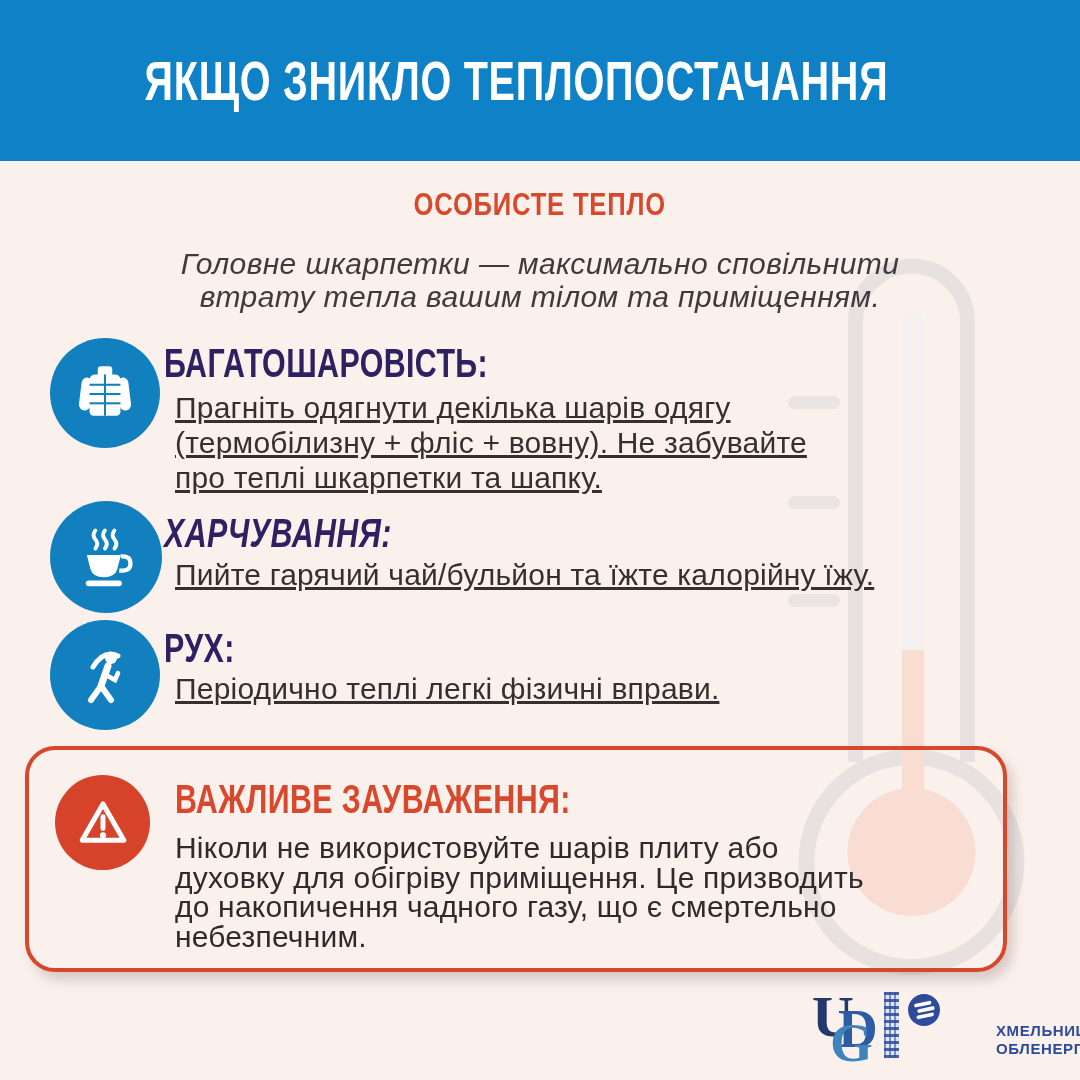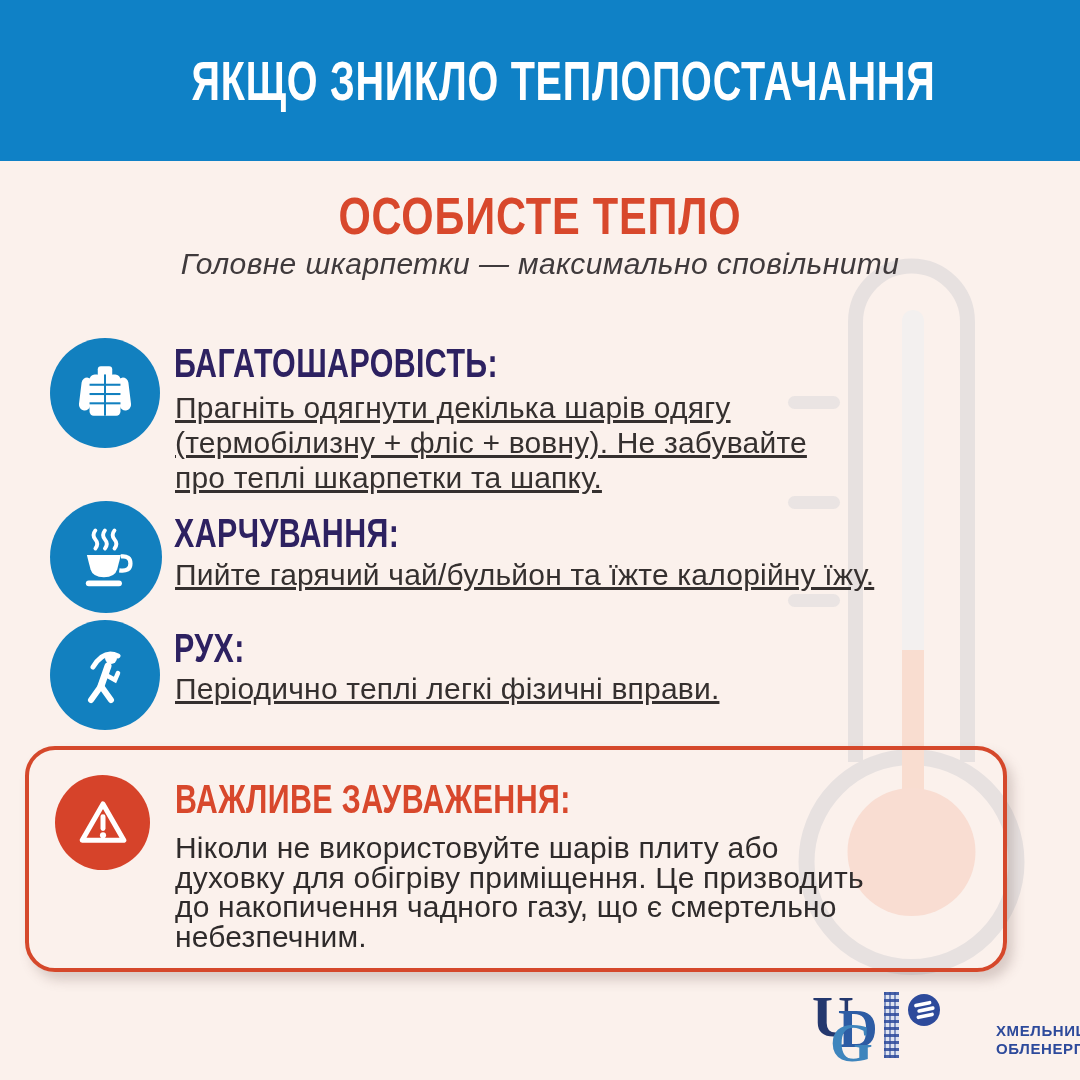--- a/index.html
+++ b/index.html
@@ -5,46 +5,46 @@
   html,body{margin:0;padding:0;background:#e8e4e2;}
   #canvas{
     position:relative;width:1080px;height:1080px;overflow:hidden;
     background:#fbf1ec;
     font-family:"Liberation Sans", sans-serif;
     -webkit-font-smoothing:antialiased;
   }
   
   .header-band{
     position:absolute;left:0;top:0;width:1080px;height:161px;
-    background:#0f81c6;display:flex;align-items:center;justify-content:flex-end;
+    background:#0f81c6;display:flex;align-items:center;justify-content:flex-start;
   }
   .header-title{
     color:#ffffff;font-size:55px;font-weight:800;white-space:nowrap;
     display:inline-block;transform:scaleX(.72);transform-origin:50% 50%;
     letter-spacing:1px;
   }
   
   .thermo{position:absolute;left:0;top:0;z-index:0;}
   
   .content{position:absolute;left:0;top:0;width:1080px;height:1080px;z-index:1;}
   .intro-heading{
     position:absolute;left:0;top:186px;width:1080px;text-align:center;
-    color:#d8482c;font-size:52px;font-weight:800;
+    color:#d8482c;font-size:32px;font-weight:800;
   }
   .intro-heading .cond-c{display:inline-block;transform:scaleX(.8);transform-origin:50% 50%;letter-spacing:1px;white-space:nowrap;}
   .subtitle{
     position:absolute;left:0;top:247px;width:1080px;text-align:center;
     font-style:italic;color:#3f3a3c;font-size:30px;line-height:33px;letter-spacing:.4px;
   }
   .icon-circle{
     position:absolute;border-radius:50%;background:#1280bf;
     display:flex;align-items:center;justify-content:center;
   }
   .sec-heading{
-    position:absolute;left:174px;color:#2d2161;font-size:40px;font-weight:800;
+    position:absolute;left:164px;color:#2d2161;font-size:40px;font-weight:800;
     line-height:40px;white-space:nowrap;
   }
   .cond{display:inline-block;transform:scaleX(.76);transform-origin:0 50%;letter-spacing:.5px;white-space:nowrap;}
   .sec-body{
     position:absolute;left:175px;color:#35302f;font-size:30px;line-height:35px;letter-spacing:.2px;text-decoration:underline;
   }
   
   .warning-box{
     position:absolute;left:25px;top:746px;width:982px;height:226px;
     border:4px solid #d5482b;border-radius:30px;background:transparent;
@@ -96,20 +96,21 @@
 
     <div class="header-band">
       <div class="header-title">ЯКЩО ЗНИКЛО ТЕПЛОПОСТАЧАННЯ</div>
     </div>
 
     <div class="intro-heading">
       <span class="cond-c">ОСОБИСТЕ ТЕПЛО</span>
     </div>
     <div class="subtitle">
       <div>Головне шкарпетки — максимально сповільнити</div>
+      <div>втрату тепла вашим тілом та приміщенням.</div>
     </div>
 
     <div class="icon-circle" style="left:50px;top:338px;width:110px;height:110px;">
       <svg width="66" height="66" viewBox="0 0 64 64">
         <rect x="25" y="6" width="14" height="10" rx="3" fill="#fff"></rect>
         <rect x="8" y="17" width="11" height="32" rx="5.5" fill="#fff" transform="rotate(7 13.5 33)"></rect>
         <rect x="45" y="17" width="11" height="32" rx="5.5" fill="#fff" transform="rotate(-7 50.5 33)"></rect>
         <path d="M22 14 h20 a5 5 0 0 1 5 5 v31 a4 4 0 0 1 -4 4 h-22 a4 4 0 0 1 -4 -4 v-31 a5 5 0 0 1 5 -5 z" fill="#fff"></path>
         <g stroke="#1280bf" stroke-width="2">
           <line x1="17" y1="24" x2="47" y2="24"></line>
@@ -133,21 +134,21 @@
         <g stroke="#fff" stroke-width="3.6" fill="none" stroke-linecap="round">
           <path d="M22 7 q-3.5 4.5 0 8.5 q3.5 4 0 8.5"></path>
           <path d="M31 7 q-3.5 4.5 0 8.5 q3.5 4 0 8.5"></path>
           <path d="M40 7 q-3.5 4.5 0 8.5 q3.5 4 0 8.5"></path>
         </g>
         <path d="M14 30 h32 l-3.4 13.5 q-2.2 7.5 -12.6 7.5 q-10.4 0 -12.6 -7.5 z" fill="#fff"></path>
         <path d="M46 31.5 q9 -1 9 6.5 q0 8 -10.5 6.5" stroke="#fff" stroke-width="4" fill="none"></path>
         <rect x="13" y="54" width="34" height="5.5" rx="2.75" fill="#fff"></rect>
       </svg>
     </div>
-    <div class="sec-heading" style="top:513px;">
+    <div class="sec-heading" style="top:513px;font-style:italic;">
       <span class="cond">ХАРЧУВАННЯ:</span>
     </div>
     <div class="sec-body" style="top:557px;">
       <div>Пийте гарячий чай/бульйон та їжте калорійну їжу.</div>
     </div>
 
     <div class="icon-circle" style="left:50px;top:620px;width:110px;height:110px;">
       <svg width="64" height="64" viewBox="0 0 64 64">
         <circle cx="38" cy="15" r="6" fill="#fff"></circle>
         <g stroke="#fff" fill="none" stroke-linecap="round">

